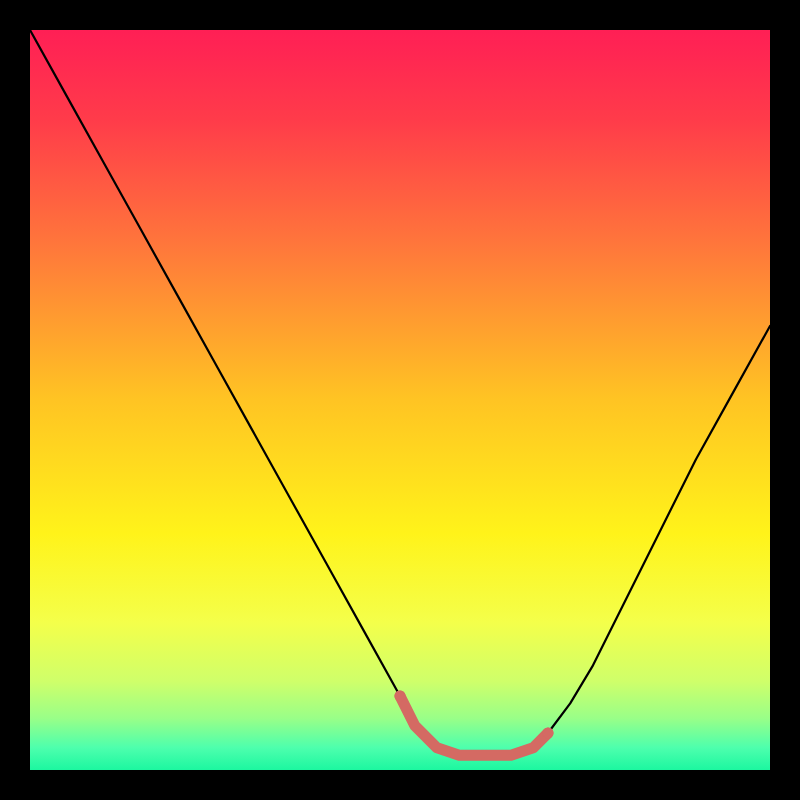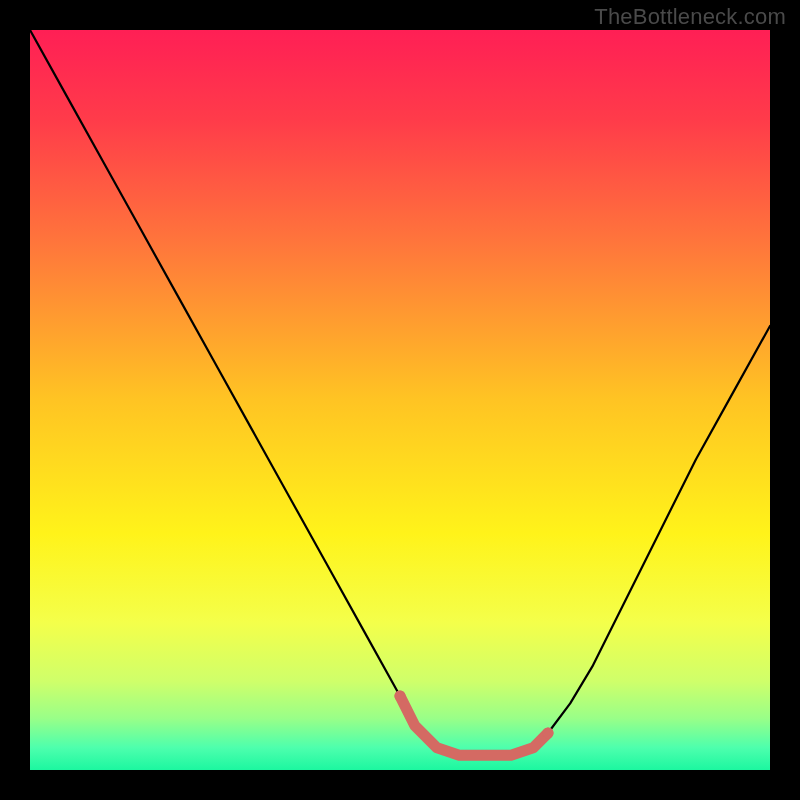--- a/index.html
+++ b/index.html
@@ -33,21 +33,20 @@
     top: 30px;
     width: 740px;
     height: 740px;
     display: block;
   }
 </style>
 </head>
 <body>
 
 <div class="frame">
-  <div class="watermark">TheBottleneck.com</div>
   <svg class="plot" id="plot" viewBox="0 0 740 740">
       <defs>
         <linearGradient id="bg-grad" x1="0" y1="0" x2="0" y2="1">
           <stop offset="0%" stop-color="#ff1f55"></stop>
           <stop offset="12%" stop-color="#ff3b4a"></stop>
           <stop offset="30%" stop-color="#ff7a3a"></stop>
           <stop offset="50%" stop-color="#ffc423"></stop>
           <stop offset="68%" stop-color="#fff31a"></stop>
           <stop offset="80%" stop-color="#f4ff4a"></stop>
           <stop offset="88%" stop-color="#cfff6a"></stop>

